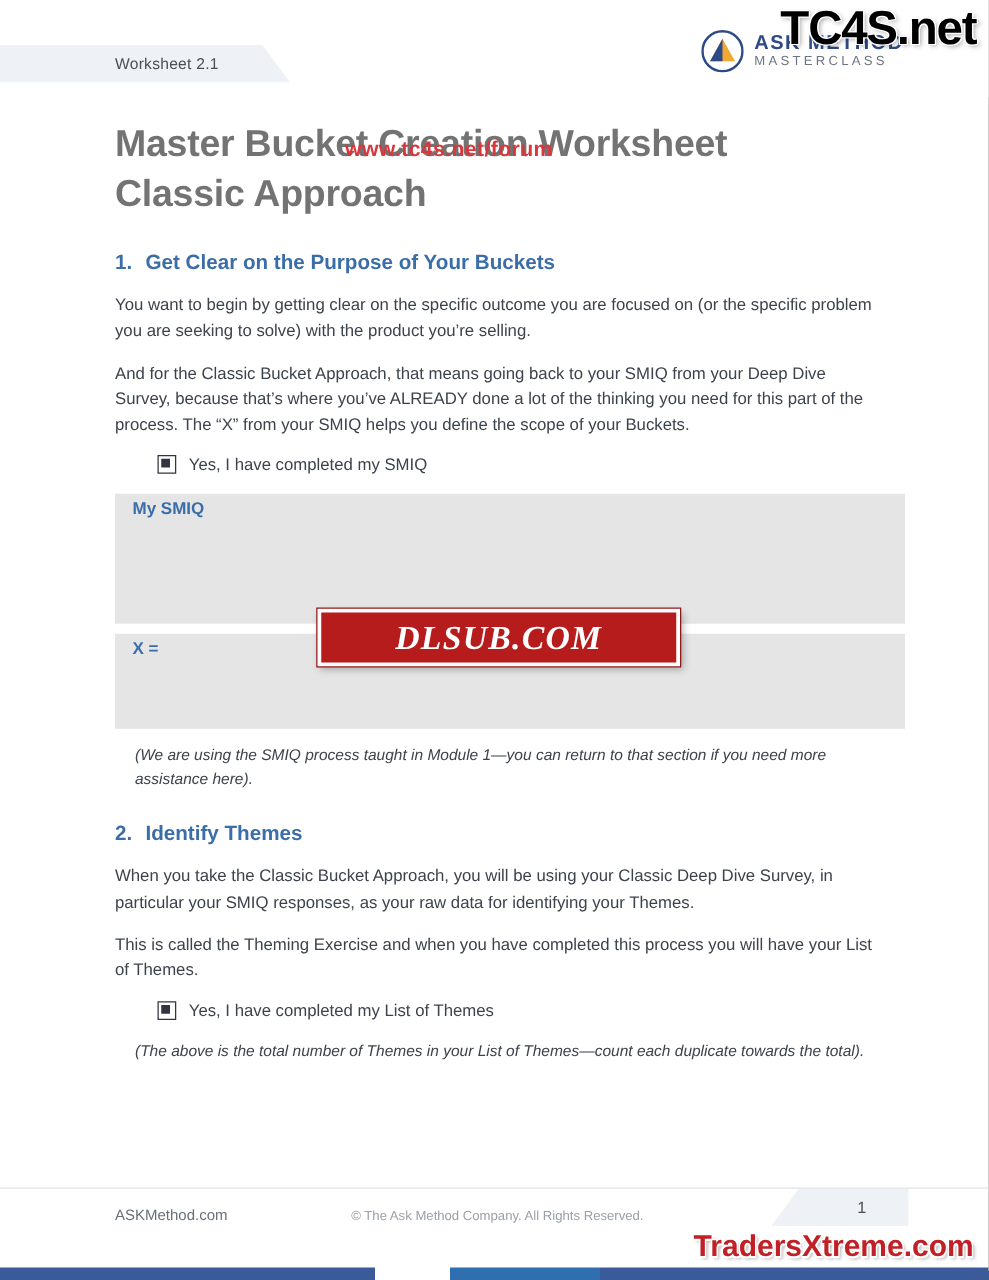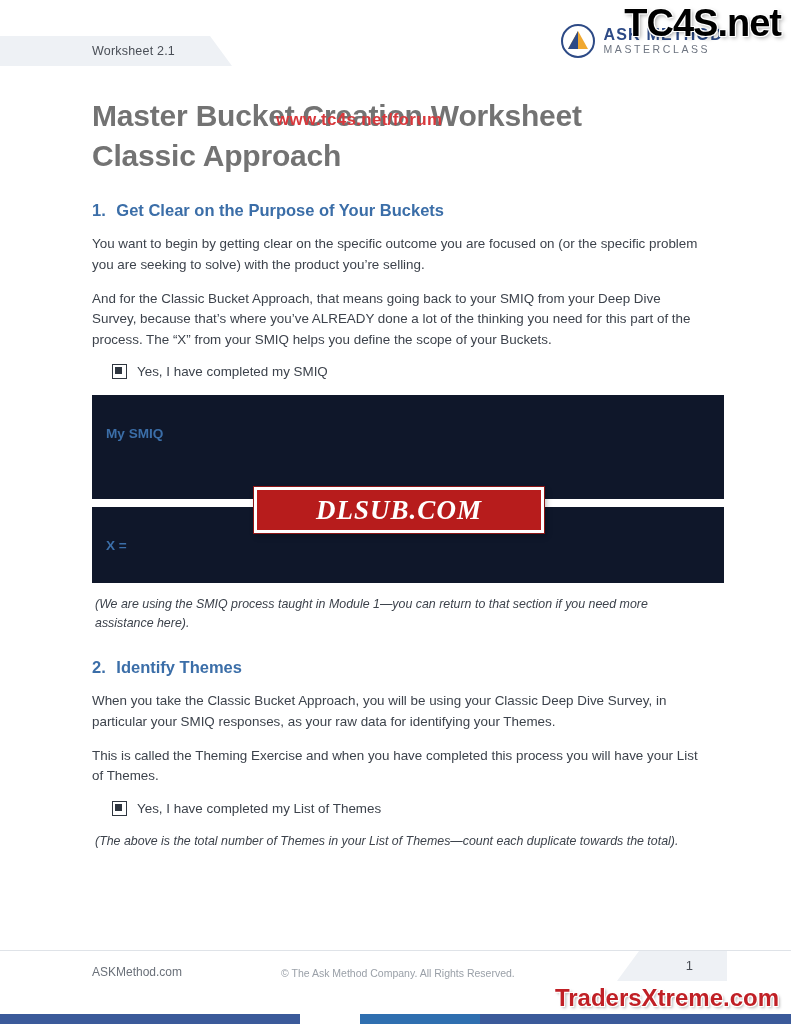--- a/index.html
+++ b/index.html
@@ -92,55 +92,55 @@
     color: #3b6ea8;
   }
   h2.section .num { margin-right: 6px; }
   p.body {
     margin: 0 0 14px 0;
     font-size: 13.4px;
     line-height: 1.52;
     color: #3d434c;
   }
   p.note {
-    margin: 12px 0 0 3px;
+    margin: 12px 0 0 16px;
     font-size: 12.4px;
     line-height: 1.5;
     font-style: italic;
     color: #3d434c;
   }
   .check-row {
     display: flex;
     align-items: center;
     gap: 10px;
-    margin: 14px 0 16px 20px;
+    margin: 14px 0 16px 34px;
   }
   .checkbox {
     width: 13px; height: 13px;
     border: 1.6px solid #2f3640;
     position: relative;
     flex: none;
   }
   .checkbox::after {
     content: "";
     position: absolute;
     left: 2px; top: 2px;
     width: 7px; height: 7px;
     background: #2f3640;
   }
   .check-label {
     font-size: 13.4px;
     color: #3d434c;
   }
   .field-box {
-    background: #0f172a;
+    background: #e5e5e5;
     width: 632px;
     margin-left: 0;
     box-sizing: border-box;
-    padding: 31px 14px;
+    padding: 4px 14px;
   }
   .field-box.tall { height: 104px; }
   .field-box.mid  { height: 76px; }
   .field-box.small { width: 278px; height: 62px; }
   .field-box + .field-box { margin-top: 8px; }
   .field-label {
     font-size: 13.6px;
     font-weight: bold;
     color: #3b6ea8;
   }

